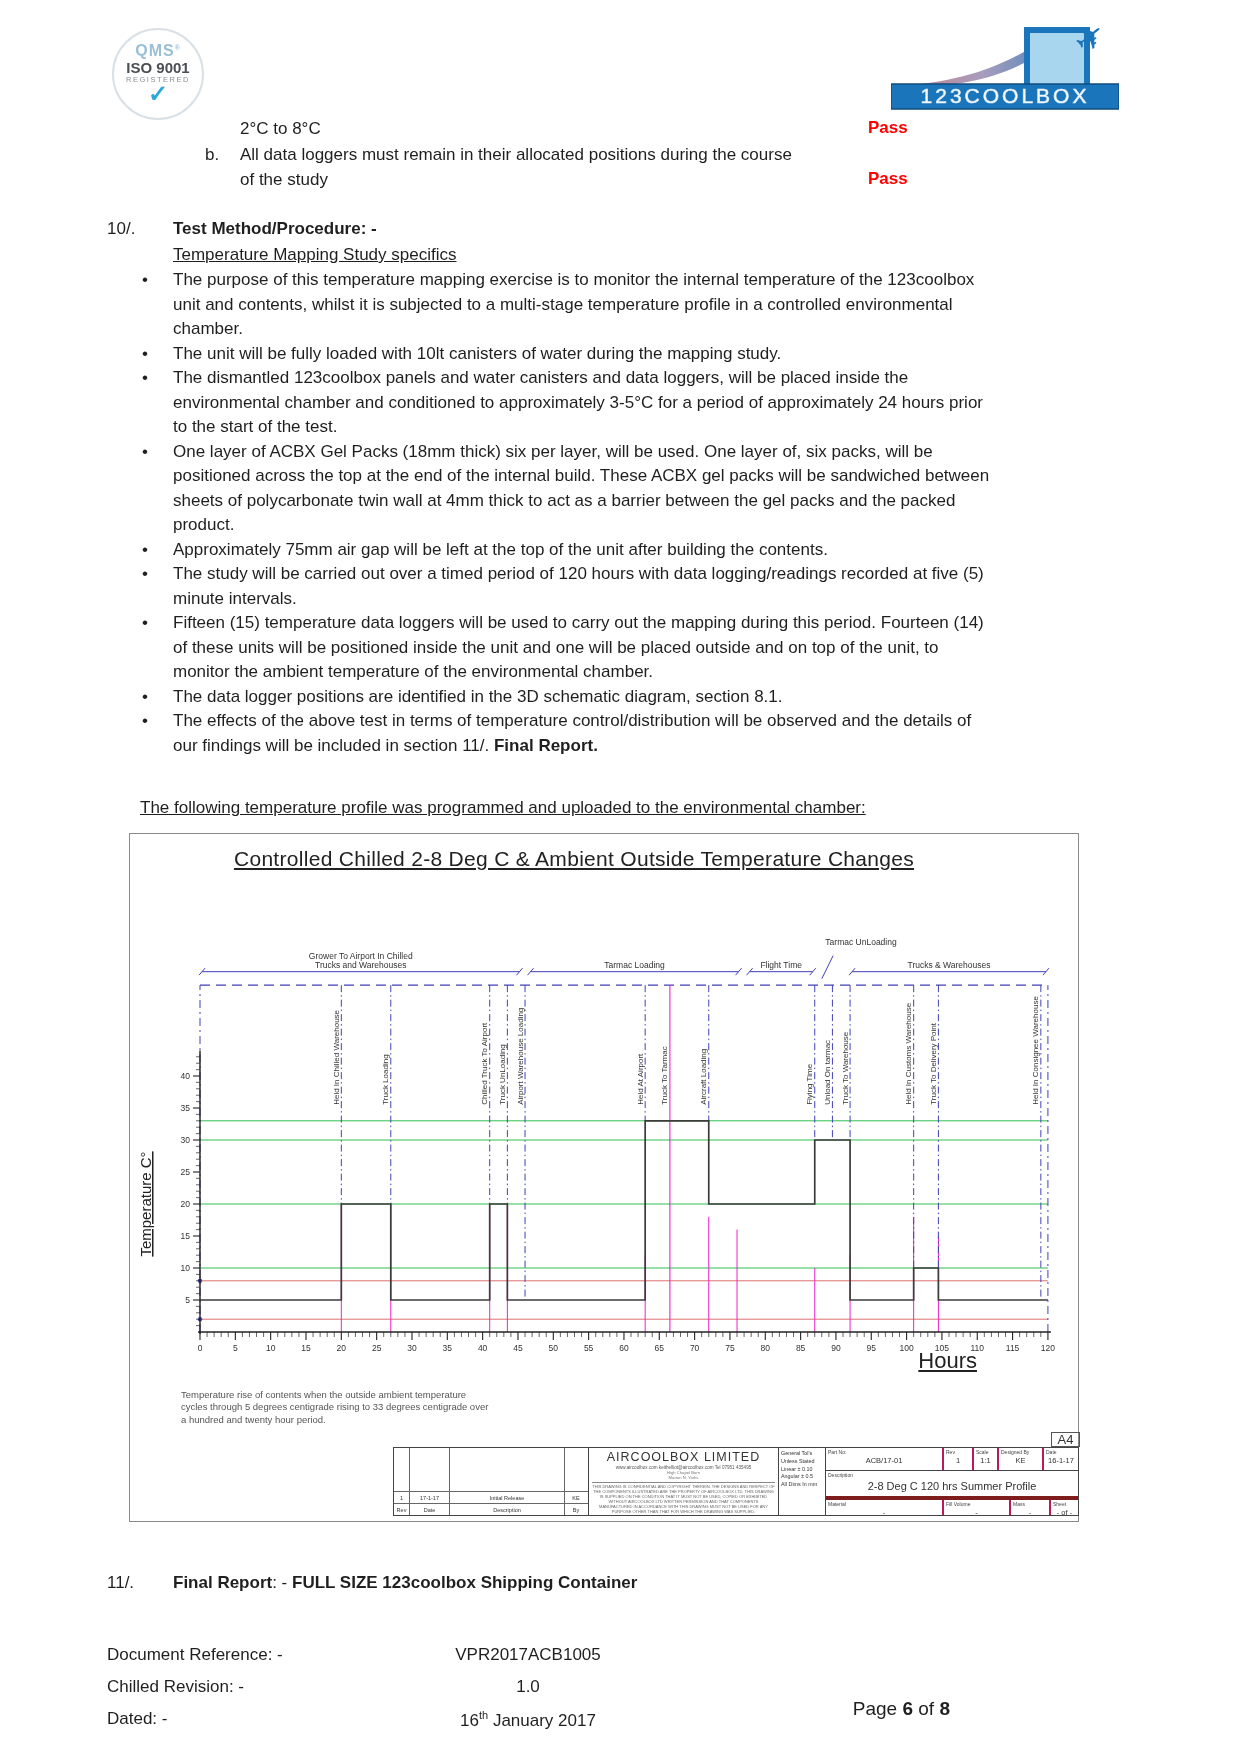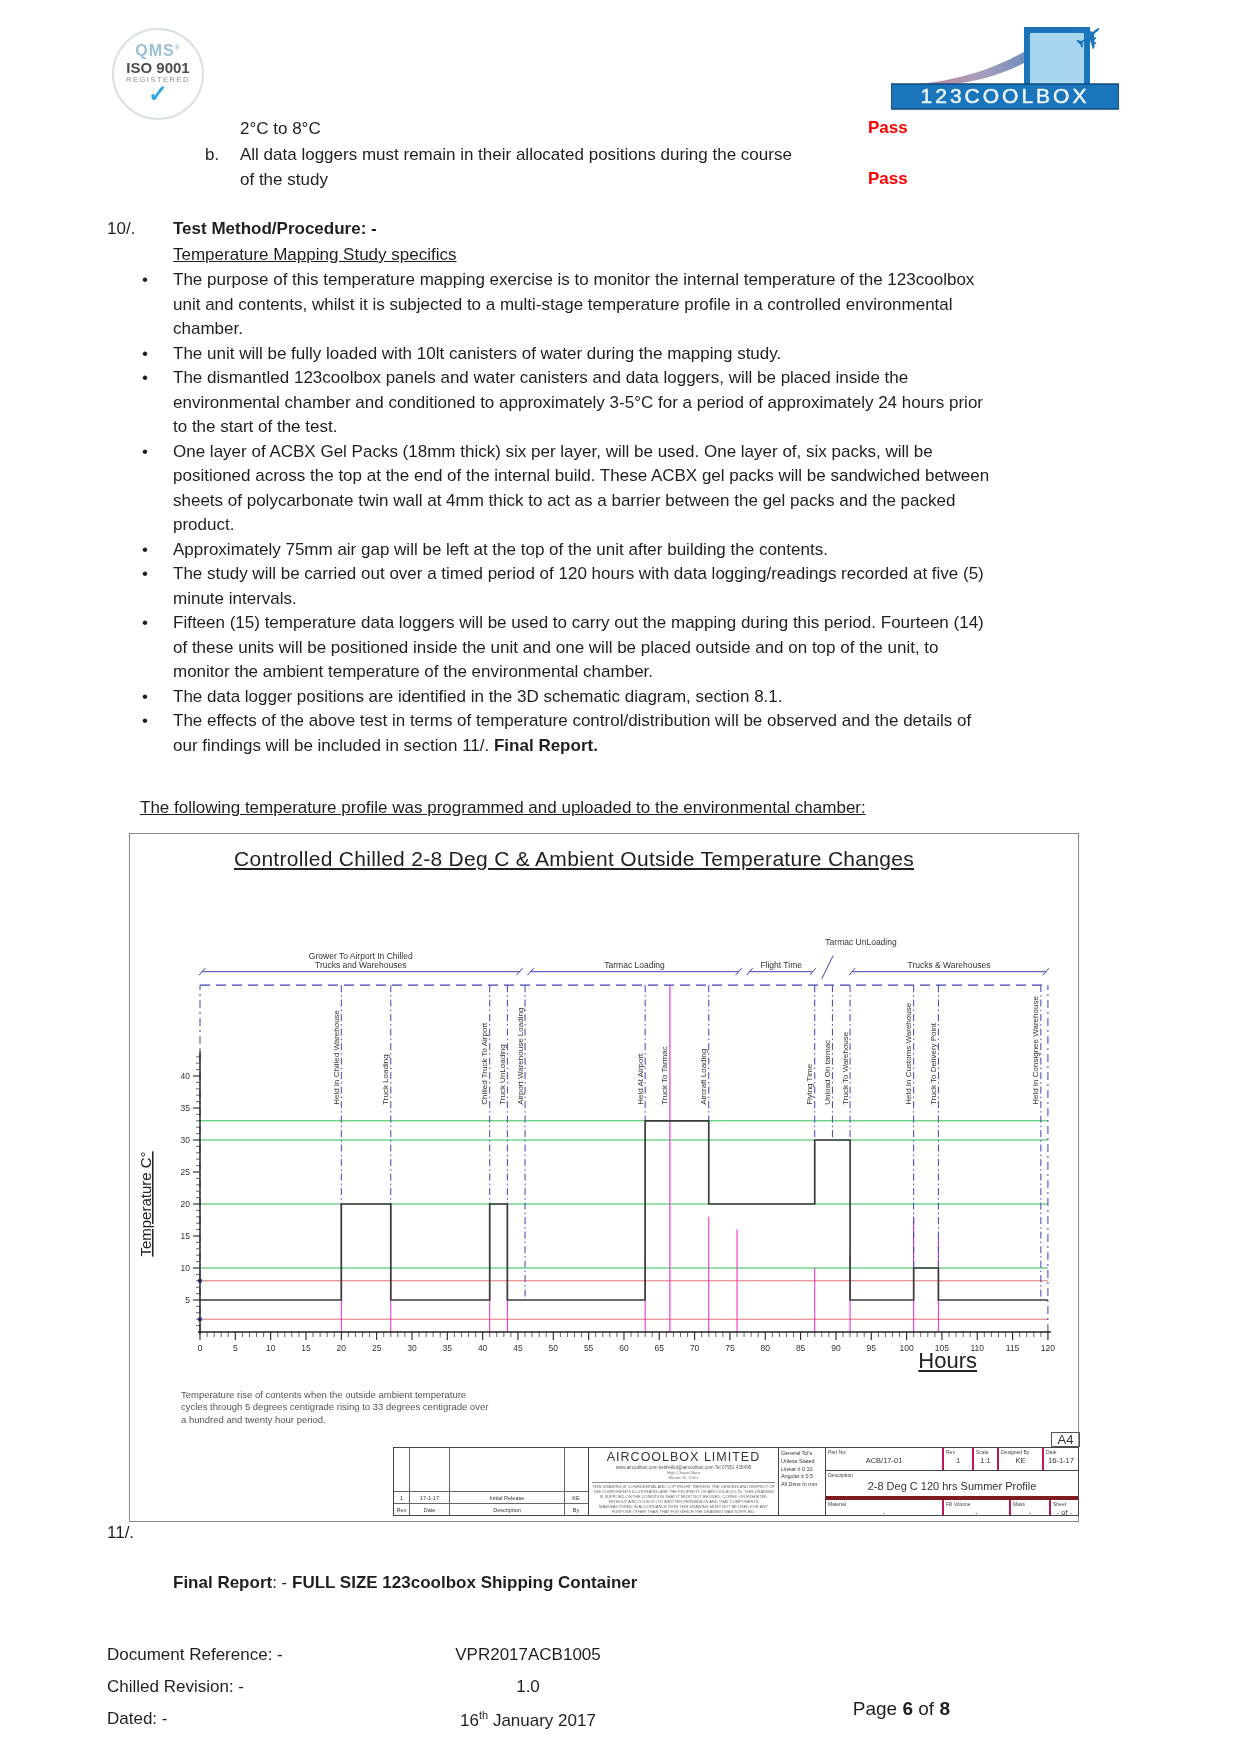--- a/index.html
+++ b/index.html
@@ -479,21 +479,21 @@
         </div>
         <div class="tb-cell w-sheet">
           <span class="tb-lbl">Sheet</span>
           <span class="tb-val">- of -</span>
         </div>
       </div>
     </div>
   </div>
 </div>
 
-<div class="abs bodytxt" style="left:107px;top:1521px;">11/.</div>
+<div class="abs bodytxt" style="left:107px;top:1571px;">11/.</div>
 <div class="abs bodytxt" style="left:173px;top:1571px;">
   <span class="b">Final Report</span><span>: - </span><span class="b">FULL SIZE 123coolbox Shipping Container</span>
 </div>
 
 <div class="abs f-label" style="top:1645px;">Document Reference: -</div>
 <div class="abs f-value" style="top:1645px;">VPR2017ACB1005</div>
 <div class="abs f-label" style="top:1677px;">Chilled Revision: -</div>
 <div class="abs f-value" style="top:1677px;">1.0</div>
 <div class="abs f-label" style="top:1709px;">Dated: -</div>
 <div class="abs f-value" style="top:1709px;">

